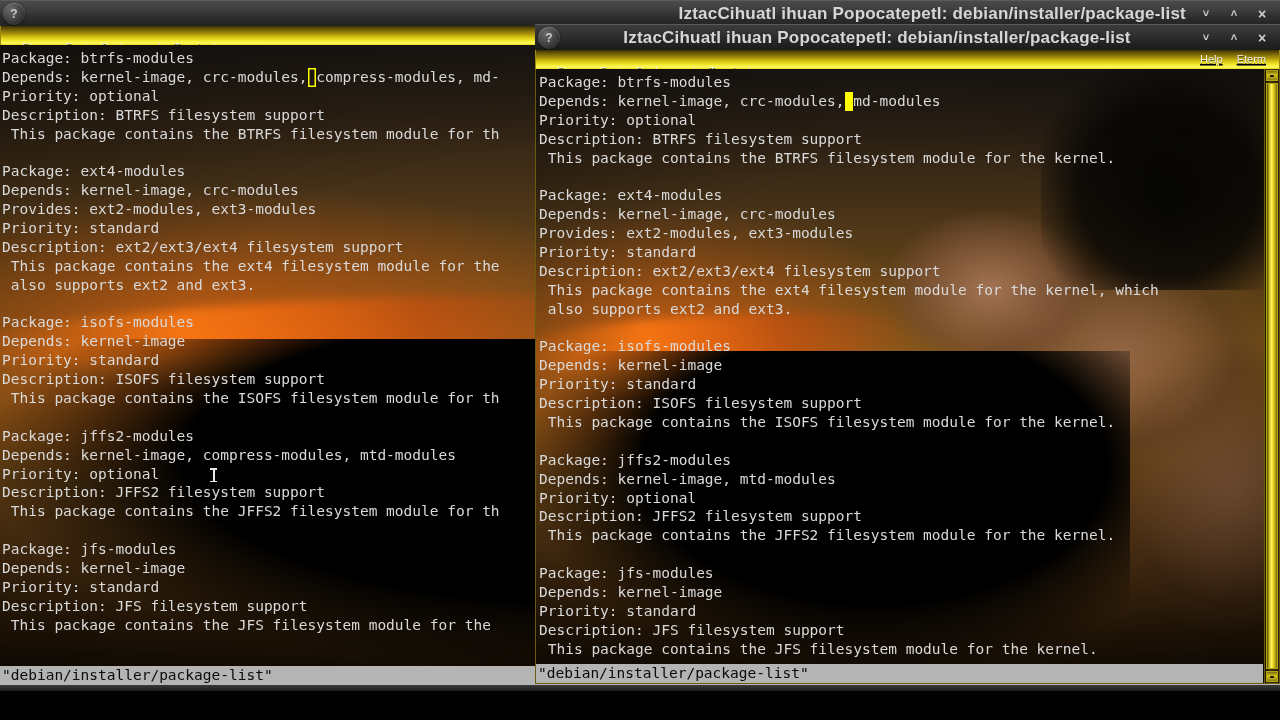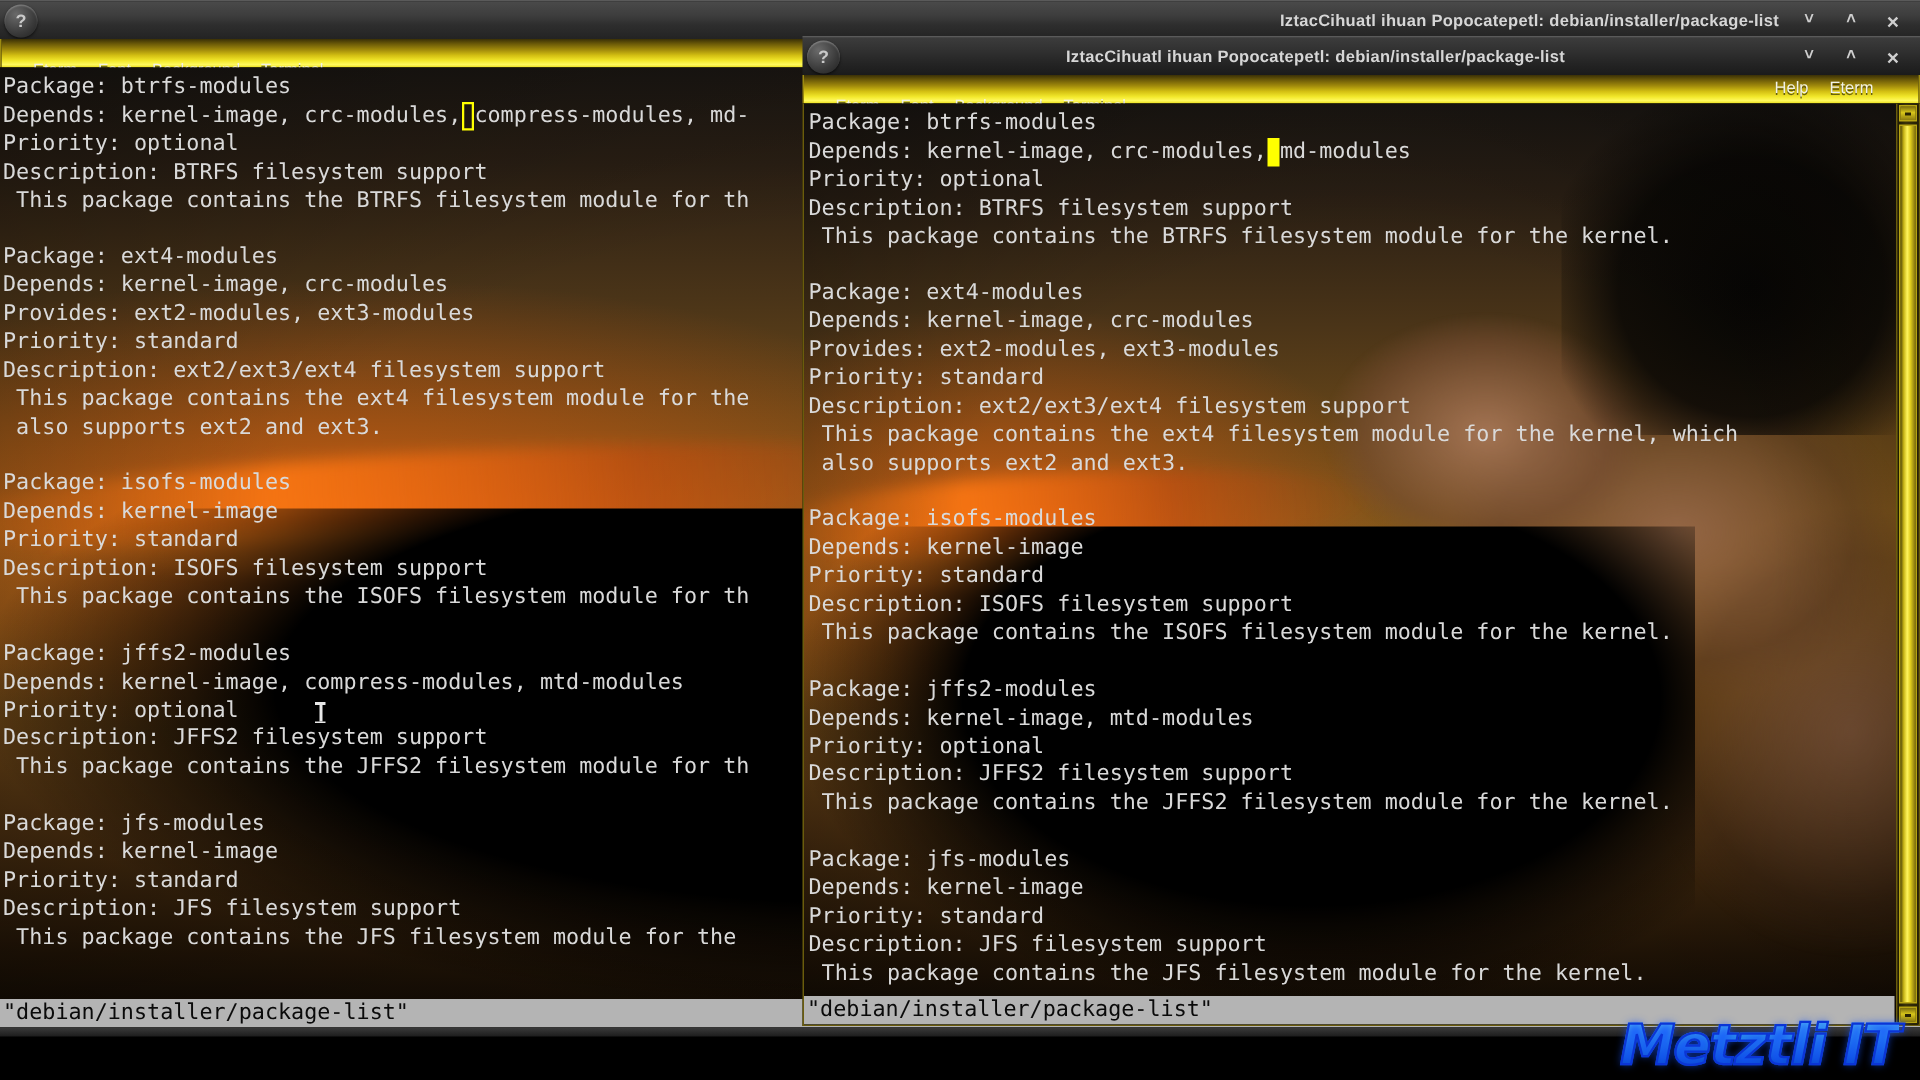--- a/index.html
+++ b/index.html
@@ -31,21 +31,21 @@
     width:22px;height:22px;margin-left:3px;flex:0 0 auto;
     border-radius:50%;
     background:radial-gradient(circle at 35% 30%,#6a6a6a 0%,#3a3a3a 60%,#202020 100%);
     box-shadow:inset 0 1px 1px rgba(255,255,255,.25), 0 1px 2px rgba(0,0,0,.6);
     color:#c9c9c9;font-size:12px;font-weight:bold;
     display:flex;align-items:center;justify-content:center;
     line-height:1;
   }
   .tb-title{
     flex:1 1 auto;text-align:center;
-    color:#d6d6d6;font-size:11px;font-weight:bold;
+    color:#d6d6d6;font-size:17px;font-weight:bold;
     letter-spacing:.2px;white-space:nowrap;overflow:hidden;
     padding-right:6px;
   }
   .tb-title.right-shift{text-align:right;padding-right:14px;}
   .tb-btns{flex:0 0 auto;display:flex;align-items:center;gap:16px;padding-right:12px;}
   .tb-btn{
     color:#cfcfcf;font-size:11px;line-height:1;cursor:default;
     width:12px;text-align:center;font-weight:bold;
   }
   .tb-btn.close{font-size:14px;}
@@ -60,21 +60,21 @@
     border-left:1px solid #9c8a10;
     border-right:1px solid #9c8a10;
     box-sizing:border-box;
     position:relative;
   }
   .menu-item{
     color:#f2f2e6;font-size:11px;padding:0 7px;line-height:19px;
     text-shadow:0 1px 0 rgba(0,0,0,.55);white-space:nowrap;cursor:default;
   }
   .menu-left{display:flex;padding-left:14px;margin-top:23px;}
-  .menu-right{display:flex;margin-left:auto;padding-right:23px;}
+  .menu-right{display:flex;margin-left:auto;padding-right:6px;text-decoration:underline;}
 
   
   .term{
     position:relative;
     background:#050403;
     overflow:hidden;
     box-sizing:border-box;
   }
   
   .wall{position:absolute;inset:0;overflow:hidden;}
@@ -285,15 +285,14 @@
 
       <div class="scrollbar">
         <div class="sb-arrow"></div>
         <div class="sb-thumb" style="top:14px;bottom:14px;"></div>
         <div class="sb-arrow" style="position:absolute;left:0;right:0;bottom:0;"></div>
       </div>
     </div>
   </div>
 
   <div class="taskbar-strip" style="top:685px;"></div>
-  <div class="logo" style="right:14px;bottom:2px;">Metztli IT</div>
 
 </div>
 
 </body></html>

